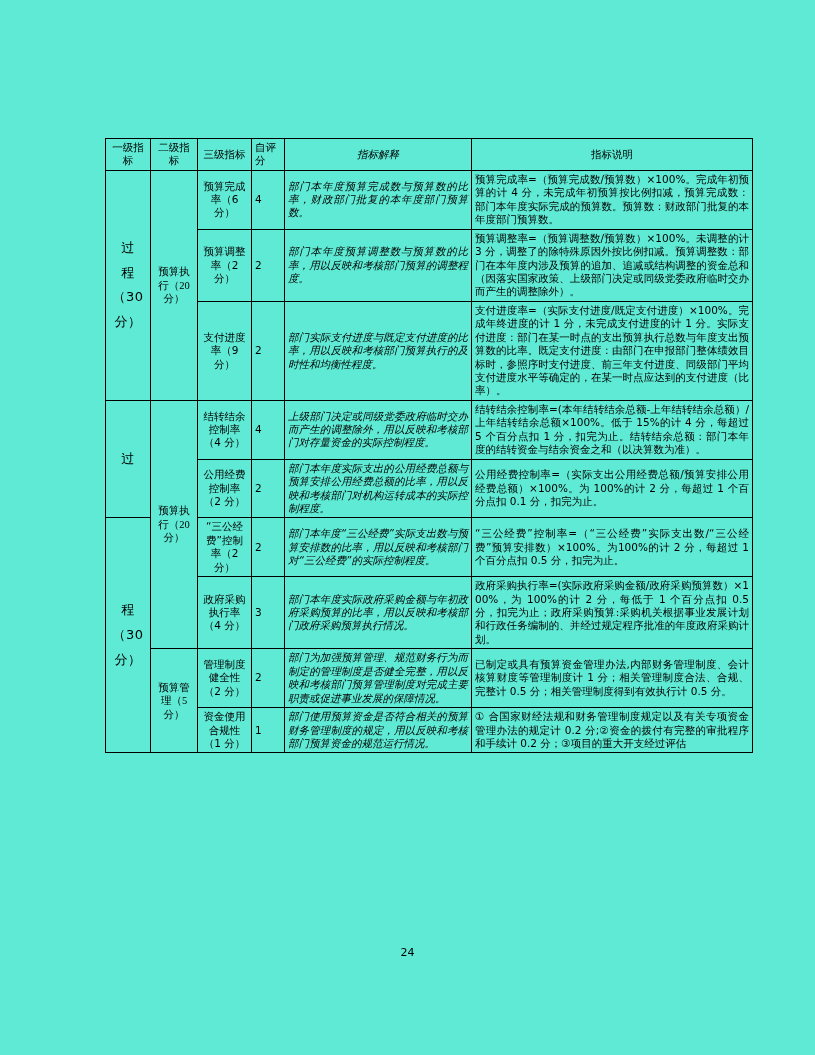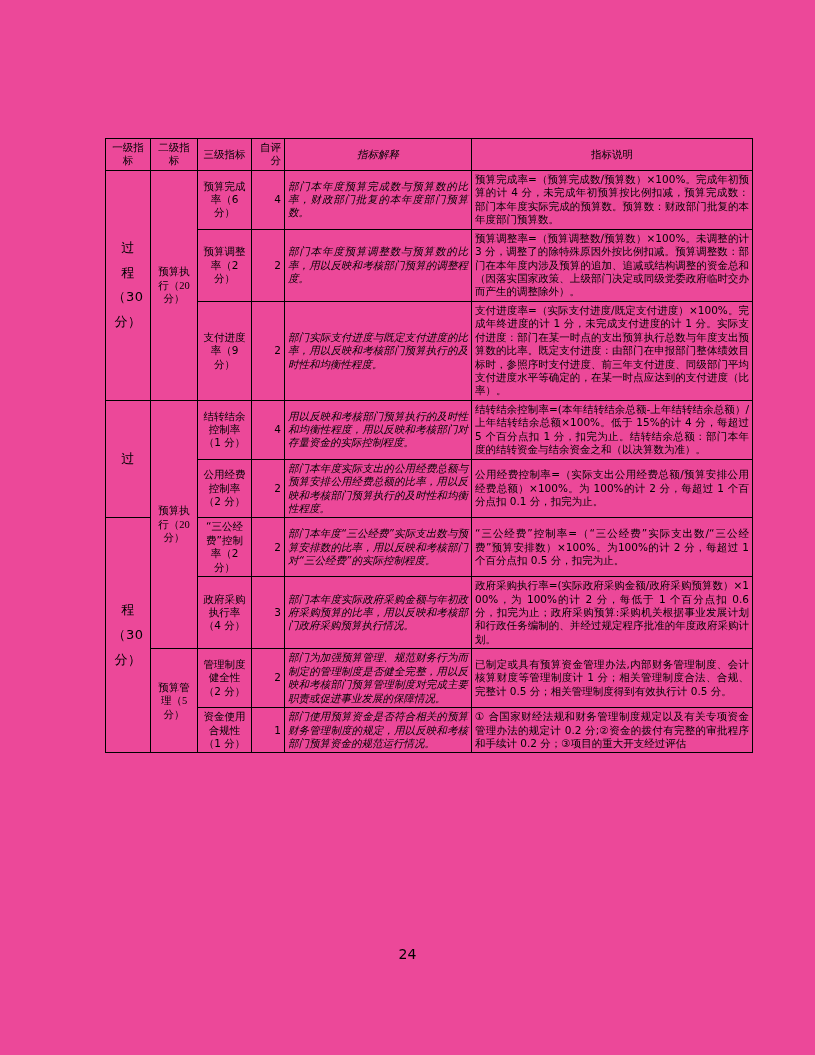--- a/index.html
+++ b/index.html
@@ -13,21 +13,21 @@
     font-family: "DejaVu Sans", "Liberation Sans", sans-serif;
     color: #000000;
     position: relative;
   }
   .page {
     position: absolute;
     left: 0;
     top: 0;
     width: 815px;
     height: 1055px;
-    background: #ec4899;
+    background: #5eead4;
     overflow: hidden;
   }
   .table-wrap {
     position: absolute;
     left: 105px;
     top: 138px;
     width: 605px;
   }
   table.eval {
     border-collapse: collapse;
@@ -39,21 +39,21 @@
   table.eval td, table.eval th {
     border: 1px solid #000000;
     padding: 2px 3px;
     vertical-align: middle;
     font-weight: normal;
     word-break: break-all;
   }
   .c-l1 { width: 38px; text-align: center; }
   .c-l2 { width: 40px; text-align: center; font-family: Liberation Serif, serif; }
   .c-l3 { width: 47px; text-align: center; }
-  .c-score { width: 26px; text-align: right; }
+  .c-score { width: 26px; text-align: left; }
   .c-explain { width: 180px; text-align: left; font-style: italic; }
   .c-note { width: 274px; text-align: left; }
 
   thead td {
     text-align: center;
     vertical-align: middle;
     padding: 4px 2px;
   }
   .vert-big {
     text-align: center;
@@ -65,21 +65,21 @@
     line-height: 1.9;
   }
   .cell-center { text-align: center; }
   .cell-just { text-align: justify; text-justify: inter-ideograph; }
   .page-number {
     position: absolute;
     left: 0;
     top: 946px;
     width: 815px;
     text-align: center;
-    font-size: 14px;
+    font-size: 11px;
   }
 </style>
 </head>
 <body>
 
 <div class="page">
 
   <div class="table-wrap">
     <table class="eval">
       <thead>
@@ -118,47 +118,47 @@
           <td class="c-score">2</td>
           <td class="c-explain cell-just">部门实际支付进度与既定支付进度的比率，用以反映和考核部门预算执行的及时性和均衡性程度。</td>
           <td class="c-note cell-just">支付进度率=（实际支付进度/既定支付进度）×100%。完成年终进度的计 1 分，未完成支付进度的计 1 分。实际支付进度：部门在某一时点的支出预算执行总数与年度支出预算数的比率。既定支付进度：由部门在申报部门整体绩效目标时，参照序时支付进度、前三年支付进度、同级部门平均支付进度水平等确定的，在某一时点应达到的支付进度（比率）。</td>
         </tr>
 
         <tr>
           <td class="c-l1 vert-big" rowspan="2">
             <span class="ch">过</span>
           </td>
           <td class="c-l2" rowspan="4">预算执行（20 分）</td>
-          <td class="c-l3">结转结余控制率（1 分）</td>
+          <td class="c-l3">结转结余控制率（4 分）</td>
           <td class="c-score">4</td>
-          <td class="c-explain cell-just">用以反映和考核部门预算执行的及时性和均衡性程度，用以反映和考核部门对存量资金的实际控制程度。</td>
+          <td class="c-explain cell-just">上级部门决定或同级党委政府临时交办而产生的调整除外，用以反映和考核部门对存量资金的实际控制程度。</td>
           <td class="c-note cell-just">结转结余控制率=(本年结转结余总额-上年结转结余总额）/上年结转结余总额×100%。低于 15%的计 4 分，每超过 5 个百分点扣 1 分，扣完为止。结转结余总额：部门本年度的结转资金与结余资金之和（以决算数为准）。</td>
         </tr>
         <tr>
           <td class="c-l3">公用经费控制率（2 分）</td>
           <td class="c-score">2</td>
-          <td class="c-explain cell-just">部门本年度实际支出的公用经费总额与预算安排公用经费总额的比率，用以反映和考核部门预算执行的及时性和均衡性程度。</td>
+          <td class="c-explain cell-just">部门本年度实际支出的公用经费总额与预算安排公用经费总额的比率，用以反映和考核部门对机构运转成本的实际控制程度。</td>
           <td class="c-note cell-just">公用经费控制率=（实际支出公用经费总额/预算安排公用经费总额）×100%。为 100%的计 2 分，每超过 1 个百分点扣 0.1 分，扣完为止。</td>
         </tr>
         <tr>
           <td class="c-l1 vert-big" rowspan="4">
             <span class="ch">程</span>
             <span class="ch">（30</span>
             <span class="ch">分）</span>
           </td>
           <td class="c-l3">“三公经费”控制率（2 分）</td>
           <td class="c-score">2</td>
           <td class="c-explain cell-just">部门本年度“三公经费”实际支出数与预算安排数的比率，用以反映和考核部门对“三公经费”的实际控制程度。</td>
           <td class="c-note cell-just">“三公经费”控制率=（“三公经费”实际支出数/“三公经费”预算安排数）×100%。为100%的计 2 分，每超过 1 个百分点扣 0.5 分，扣完为止。</td>
         </tr>
         <tr>
           <td class="c-l3">政府采购执行率（4 分）</td>
           <td class="c-score">3</td>
           <td class="c-explain cell-just">部门本年度实际政府采购金额与年初政府采购预算的比率，用以反映和考核部门政府采购预算执行情况。</td>
-          <td class="c-note cell-just">政府采购执行率=(实际政府采购金额/政府采购预算数）×100%，为 100%的计 2 分，每低于 1 个百分点扣 0.6 分，扣完为止；政府采购预算:采购机关根据事业发展计划和行政任务编制的、并经过规定程序批准的年度政府采购计划。</td>
+          <td class="c-note cell-just">政府采购执行率=(实际政府采购金额/政府采购预算数）×100%，为 100%的计 2 分，每低于 1 个百分点扣 0.5 分，扣完为止；政府采购预算:采购机关根据事业发展计划和行政任务编制的、并经过规定程序批准的年度政府采购计划。</td>
         </tr>
 
         <tr>
           <td class="c-l2" rowspan="2">预算管理（5 分）</td>
           <td class="c-l3">管理制度健全性（2 分）</td>
           <td class="c-score">2</td>
           <td class="c-explain cell-just">部门为加强预算管理、规范财务行为而制定的管理制度是否健全完整，用以反映和考核部门预算管理制度对完成主要职责或促进事业发展的保障情况。</td>
           <td class="c-note cell-just">已制定或具有预算资金管理办法,内部财务管理制度、会计核算财度等管理制度计 1 分；相关管理制度合法、合规、完整计 0.5 分；相关管理制度得到有效执行计 0.5 分。</td>
         </tr>
         <tr>

